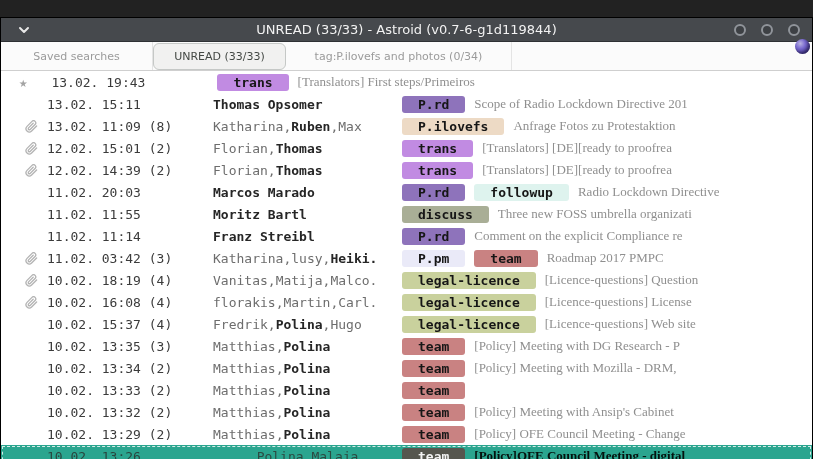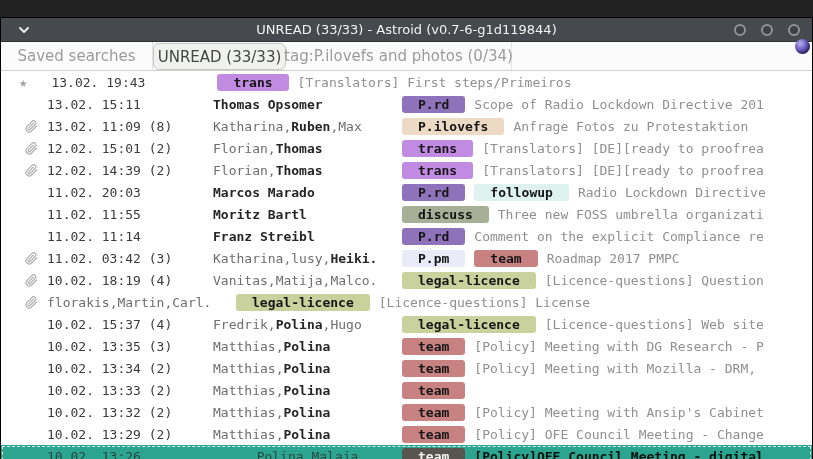--- a/index.html
+++ b/index.html
@@ -27,21 +27,21 @@
     border:2px solid #90949a; background:#3d4044; display:inline-block;
   }
   
   .tabbar{
     height:29px; flex:0 0 29px; background:#fbfbfb;
     border-bottom:1px solid #cfcfcf;
     display:flex; align-items:stretch; position:relative;
   }
   .tab{
     display:flex; align-items:center; justify-content:center;
-    font-size:15px; color:#9b9b9b; padding:0 14px;
+    font-size:11px; color:#9b9b9b; padding:0 14px;
     border-right:1px solid #e4e4e4; cursor:default; white-space:nowrap;
   }
   .tab.t1{ width:152px; }
   .tab.t2{ width:133px; }
   .tab.t3{ width:226px; }
   .tab.active{
     background:#f1f1f0; color:#434844;
     border:1px solid #c5c8c6; border-radius:6px; margin:1px 0 0 0;
   }
   .globe{
@@ -58,21 +58,21 @@
   .c-flag{ flex:0 0 22px; padding-left:18px; color:#a3a3a3; font-size:14px; line-height:1; }
   .c-clip{ flex:0 0 24px; display:flex; align-items:center; justify-content:flex-start; padding-left:2px; }
   .c-date{ flex:0 0 166px; color:#3b3b3b; overflow:hidden; }
   .c-authors{ flex:0 0 189px; color:#6d6d6d; overflow:hidden; }
   .c-authors .a-unread{ font-weight:bold; color:#262626; }
   .c-rest{ flex:1 1 auto; display:flex; align-items:center; overflow:hidden; }
   .tag{
     font-weight:bold; color:#161616; padding:0 16px; border-radius:3px;
     margin-right:9px; line-height:17px; flex:0 0 auto;
   }
-  .c-subject{ color:#8f8f8f; overflow:hidden; }
+  .c-subject{ color:#8f8f8f; overflow:hidden;font-family:Liberation Serif, serif; }
   
   .row.selected{ background:#2ba58f; outline:1px dashed rgba(255,255,255,.8); outline-offset:-2px; }
   .row.selected .c-date{ color:#29463f; }
   .row.selected .c-authors, .row.selected .c-authors .a-unread{ color:#2c4a42;text-align:center; }
   .row.selected .c-subject{ color:#04120e; font-weight:bold; }
   
   .bottombar{ flex:0 0 8px; background:#46494d; border-top:1px solid #fff; margin-top:1px; }
 </style>
 </head>
 <body>
@@ -222,20 +222,21 @@
           <span class="c-subject">[Licence-questions] Question</span>
         </span>
       </div>
       <div class="row">
         <span class="c-flag"></span>
         <span class="c-clip">
           <svg width="13" height="13" viewBox="0 0 24 24">
             <path d="M21.44 11.05l-9.19 9.19a6 6 0 0 1-8.49-8.49l9.19-9.19a4 4 0 0 1 5.66 5.66l-9.2 9.19a2 2 0 0 1-2.83-2.83l8.49-8.48" fill="none" stroke="#b3b3b3" stroke-width="2.4" stroke-linecap="round" stroke-linejoin="round"></path>
           </svg>
         </span>
+        <span class="c-date">10.02. 16:08 (4)</span>
         <span class="c-authors"><span class="a-read">florakis</span>,<span class="a-read">Martin</span>,<span class="a-read">Carl.</span></span>
         <span class="c-rest">
           <span class="tag" style="background: rgb(201, 209, 157);">legal-licence</span>
           <span class="c-subject">[Licence-questions] License</span>
         </span>
       </div>
       <div class="row">
         <span class="c-flag"></span>
         <span class="c-clip"></span>
         <span class="c-date">10.02. 15:37 (4)</span>

